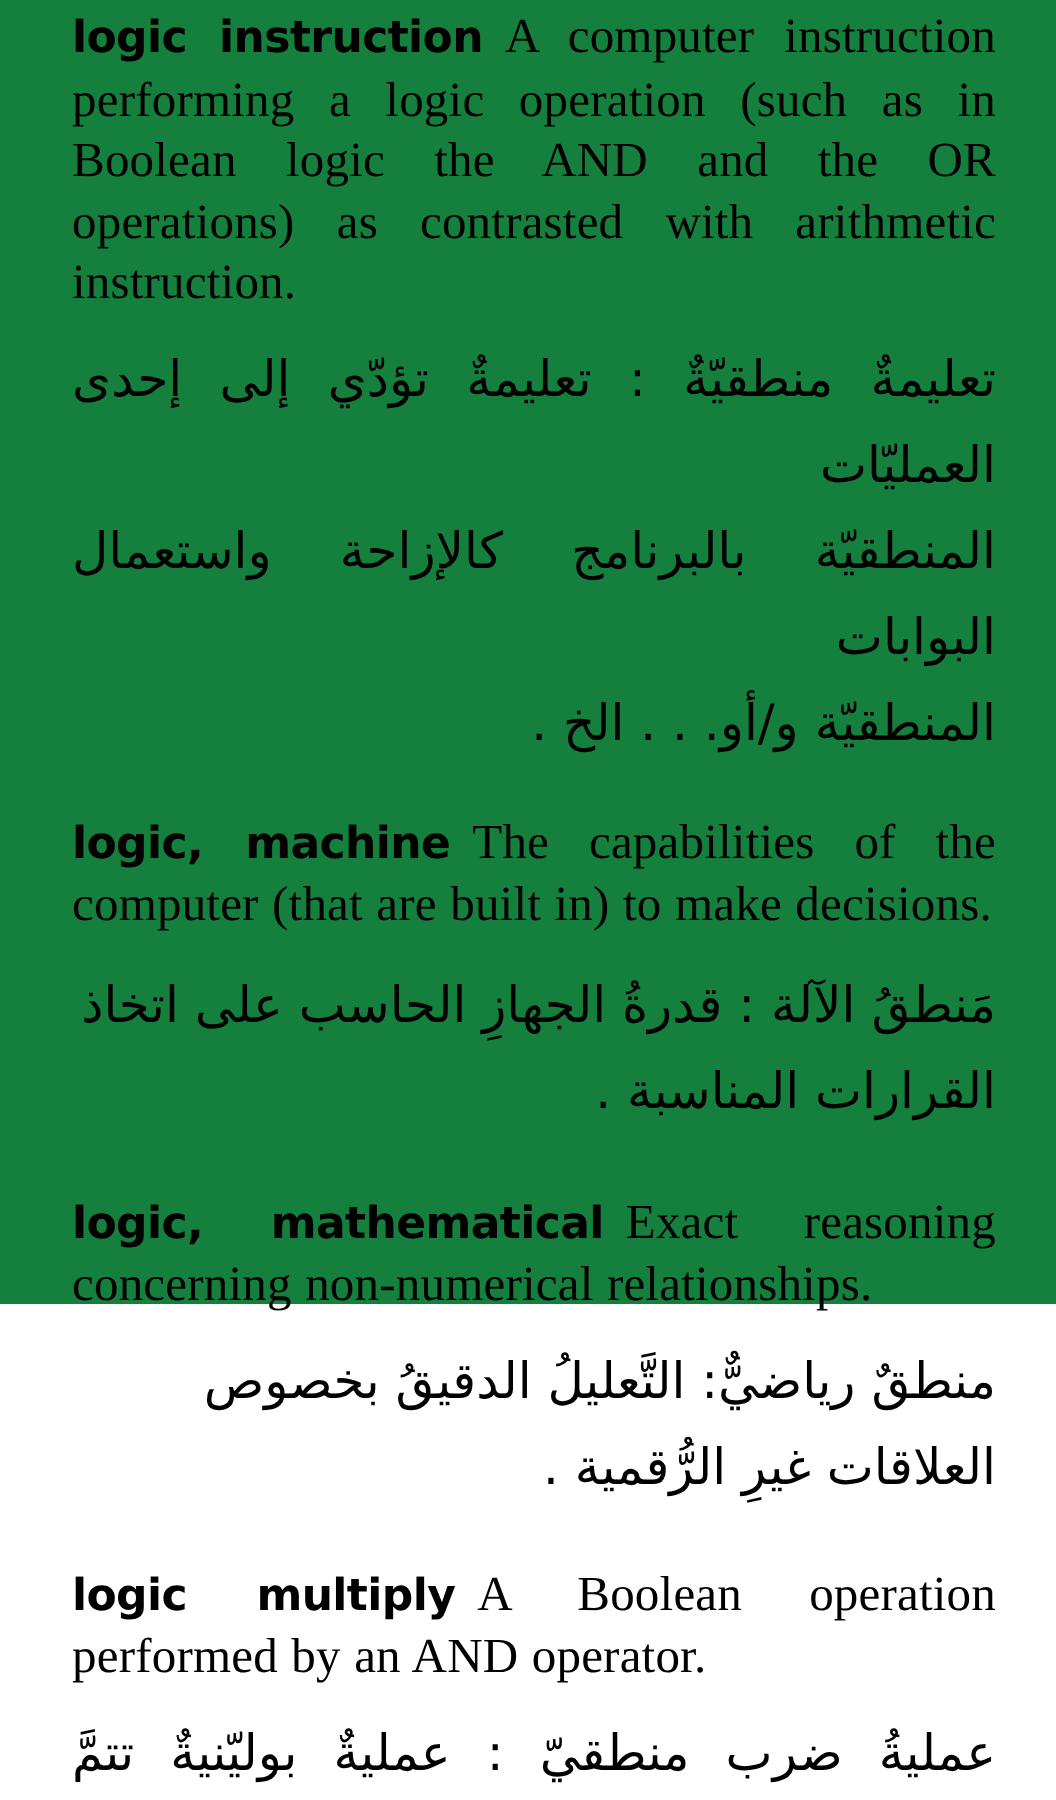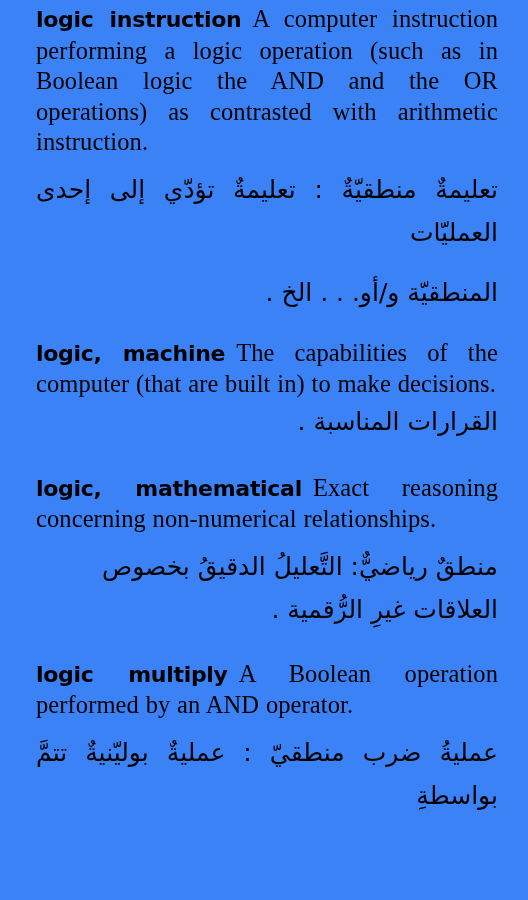--- a/index.html
+++ b/index.html
@@ -10,22 +10,22 @@
   body {
     width: 528px;
     height: 900px;
     overflow: hidden;
     font-family: "Liberation Serif", serif;
     color: #000000;
   }
   .page {
     position: relative;
     width: 528px;
-    height: 900px;
-    background: #3b82f6;
+    height: 652px;
+    background: #15803d;
     padding: 0;
     box-sizing: border-box;
   }
   .column {
     position: absolute;
     left: 36px;
     top: 4px;
     width: 462px;
   }
 
@@ -88,25 +88,27 @@
 </style>
 </head>
 <body>
 
 <div class="page">
   <div class="column">
 
     <div class="entry entry-1">
       <p class="definition"><span class="headword">logic instruction</span><span class="headword-gap"></span><span>A computer instruction performing a logic operation (such as in Boolean logic the AND and the OR operations) as contrasted with arithmetic instruction.</span></p>
       <p class="arabic justify">تعليمةٌ منطقيّةٌ : تعليمةٌ تؤدّي إلى إحدى العمليّات</p>
-      <p class="arabic" style="margin-top:17px">المنطقيّة و/أو. . . الخ .</p>
+      <p class="arabic justify" style="margin-top:0">المنطقيّة بالبرنامج كالإزاحة واستعمال البوابات</p>
+      <p class="arabic" style="margin-top:0">المنطقيّة و/أو. . . الخ .</p>
     </div>
 
     <div class="entry entry-2">
       <p class="definition"><span class="headword">logic, machine</span><span class="headword-gap"></span><span>The capabilities of the computer (that are built in) to make decisions.</span></p>
+      <p class="arabic justify">مَنطقُ الآلة : قدرةُ الجهازِ الحاسب على اتخاذ</p>
       <p class="arabic" style="margin-top:0">القرارات المناسبة .</p>
     </div>
 
     <div class="entry entry-3">
       <p class="definition lastline-left"><span class="headword">logic, mathematical</span><span class="headword-gap"></span><span>Exact reasoning concerning non-numerical relationships.</span></p>
       <p class="arabic justify">منطقٌ رياضيٌّ: التَّعليلُ الدقيقُ بخصوص</p>
       <p class="arabic" style="margin-top:0">العلاقات غيرِ الرُّقمية .</p>
     </div>
 
     <div class="entry entry-4 clip-bottom">

